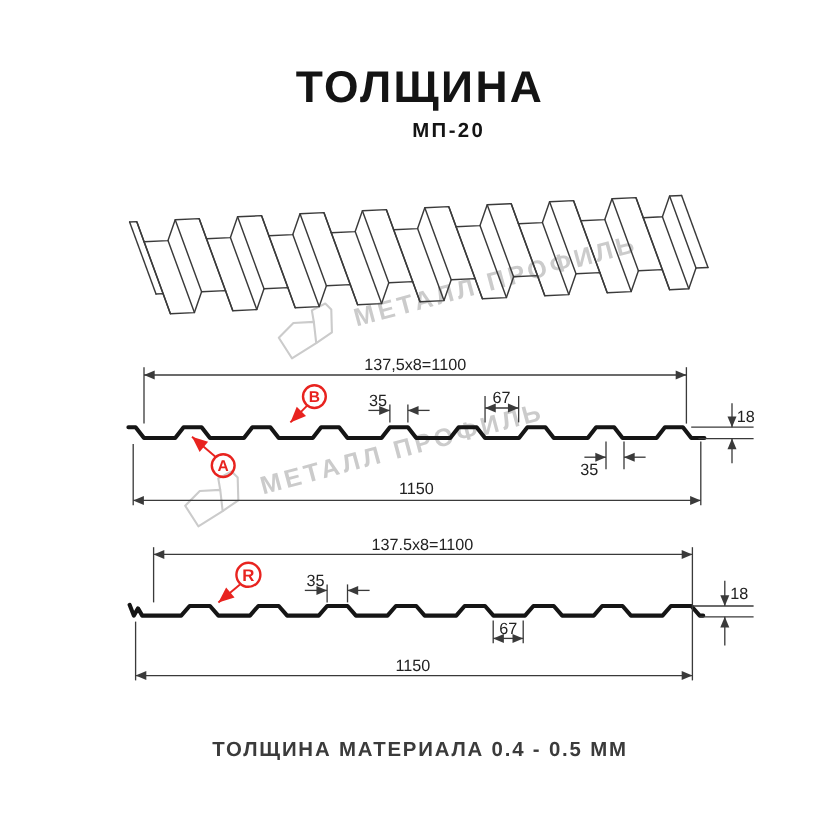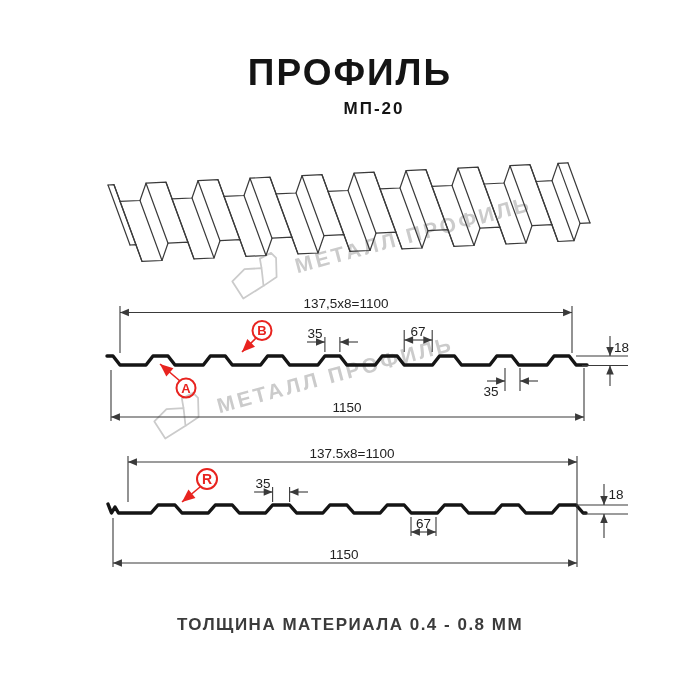--- a/index.html
+++ b/index.html
@@ -19,21 +19,21 @@
   svg.main{position:absolute;left:0;top:0;z-index:2;}
   text{font-family:"Liberation Sans",sans-serif;}
   .dimtxt{font-size:13.5px;fill:#222;}
   .redtxt{font-size:13px;font-weight:bold;fill:#e8231f;}
 </style>
 </head>
 <body>
 
 <div id="page">
 
-  <div class="title">ПРОФИЛЬ</div>
+  <div class="title">ТОЛЩИНА</div>
   <div class="subtitle">МП-20</div>
 
   <div class="wm" id="wm1">
     <svg width="58" height="46" viewBox="0 0 66 48">
       <path d="M8,22 L25,12 L44,16 L41,36 L15,44 Z" fill="none" stroke="#cbcbcb" stroke-width="2" stroke-linejoin="round"></path>
       <path d="M44,16 L45,5 L59,2 L63,9 L58,30 L41,36" fill="none" stroke="#cbcbcb" stroke-width="2" stroke-linejoin="round"></path>
     </svg>
     <span class="wm-text">МЕТАЛЛ ПРОФИЛЬ</span>
   </div>
   <div class="wm" id="wm2">
@@ -179,14 +179,14 @@
       <text class="dimtxt" x="608.5" y="499" text-anchor="start">18</text>
       <text class="dimtxt" x="344" y="559" text-anchor="middle">1150</text>
     </g>
     <g>
       <line x1="200" y1="487" x2="182" y2="502" stroke="#e8231f" stroke-width="1.6" marker-end="url(#mR)"></line>
       <circle cx="207" cy="479" r="10" fill="none" stroke="#e8231f" stroke-width="2"></circle>
       <text class="redtxt" x="207" y="484" text-anchor="middle" style="font-size:14px">R</text>
     </g>
   </svg>
 
-  <div class="footer">ТОЛЩИНА МАТЕРИАЛА 0.4 - 0.8 ММ</div>
+  <div class="footer">ТОЛЩИНА МАТЕРИАЛА 0.4 - 0.5 ММ</div>
 </div>
 
 </body></html>

